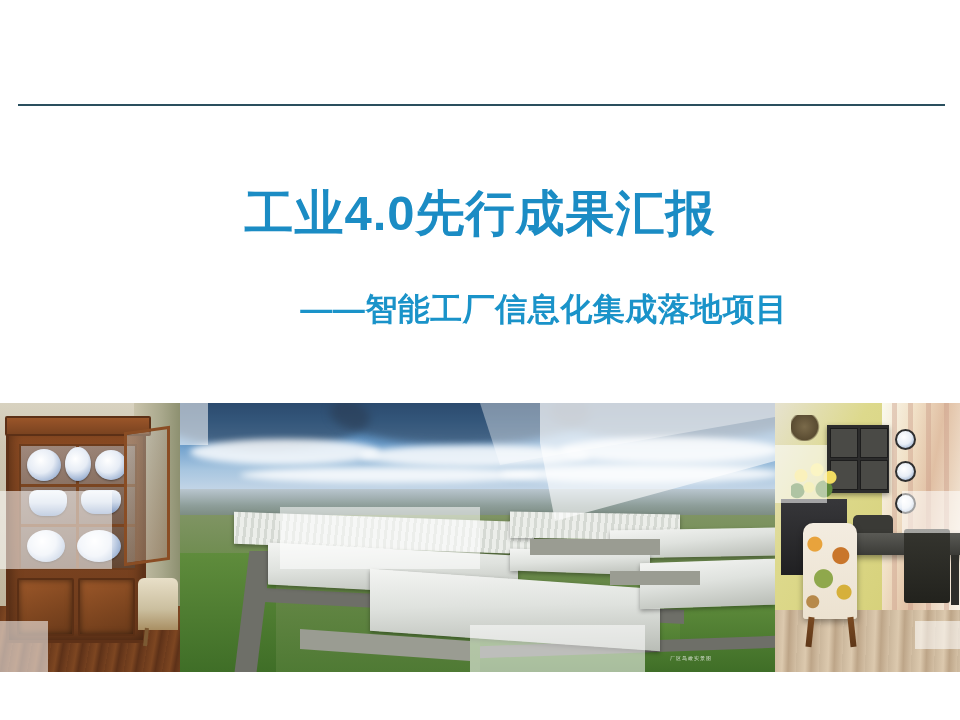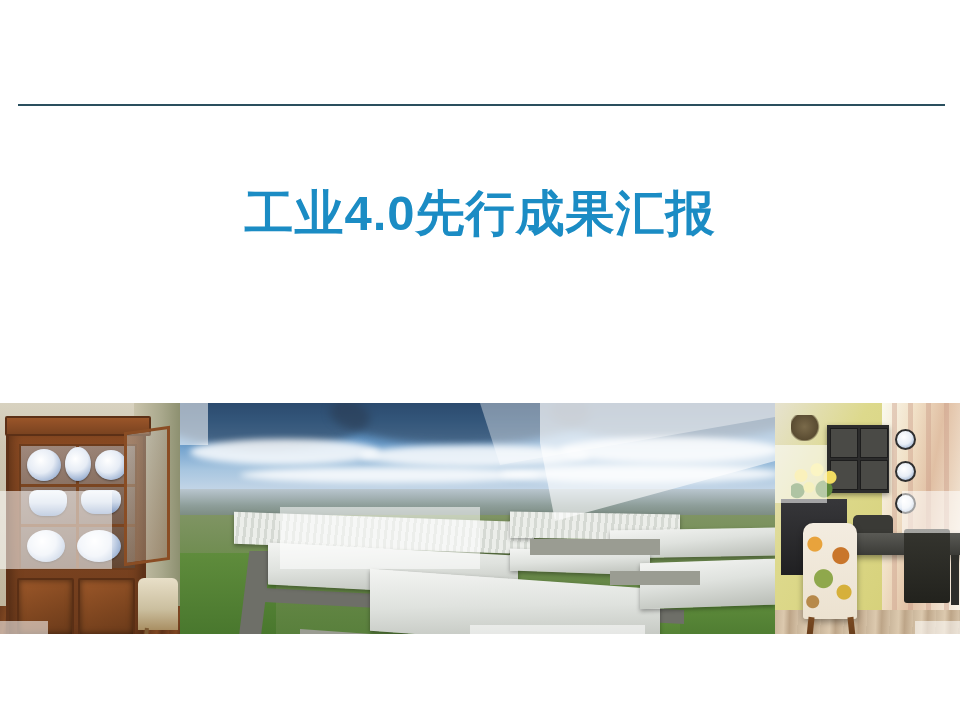--- a/index.html
+++ b/index.html
@@ -10,21 +10,21 @@
   body {
     width: 960px;
     height: 720px;
     overflow: hidden;
     font-family: "Liberation Sans", "DejaVu Sans", sans-serif;
   }
 
   .slide {
     position: relative;
     width: 960px;
-    height: 634px;
+    height: 720px;
     background: #ffffff;
     overflow: hidden;
   }
 
   
   .top-rule {
     position: absolute;
     left: 18px;
     top: 104px;
     width: 927px;
@@ -335,20 +335,23 @@
 <body>
 
 <div class="slide">
 
   <div class="top-rule"></div>
 
   <div class="title-block">
     <div class="main-title">工业4.0先行成果汇报</div>
   </div>
 
+  <div class="subtitle-block">
+    <div class="sub-title">——智能工厂信息化集成落地项目</div>
+  </div>
 
   <div class="photo-band">
 
     <div class="panel panel-left">
       <div class="cab-room"></div>
       <div class="cab-wall-right"></div>
       <div class="cab-floor"></div>
 
       <div class="cab-body">
         <div class="cab-cornice"></div>

